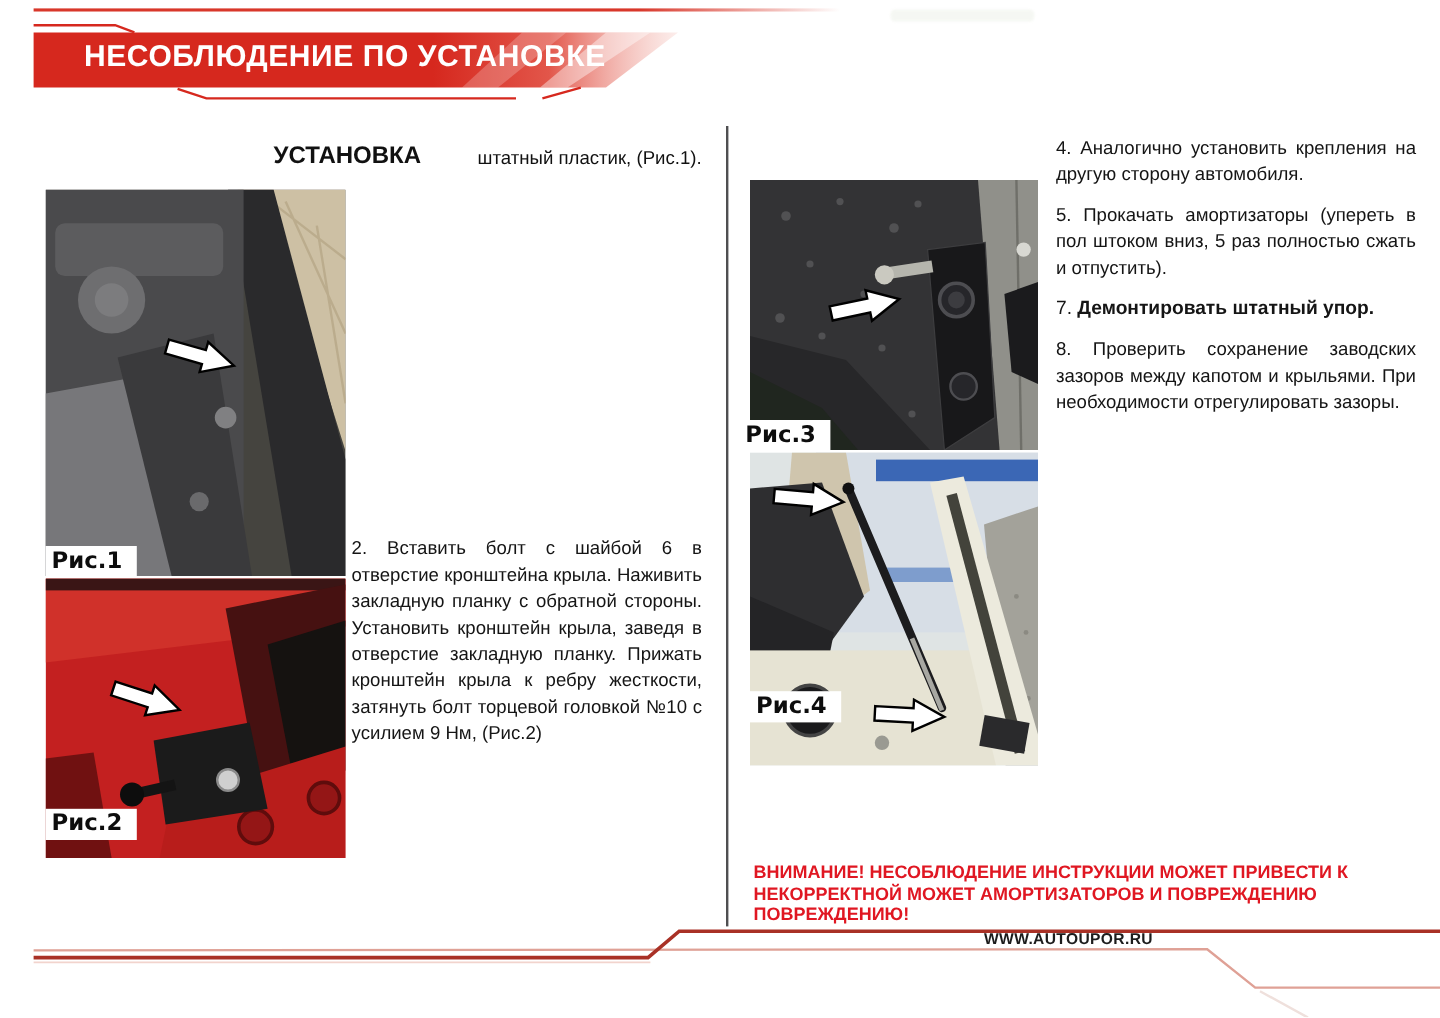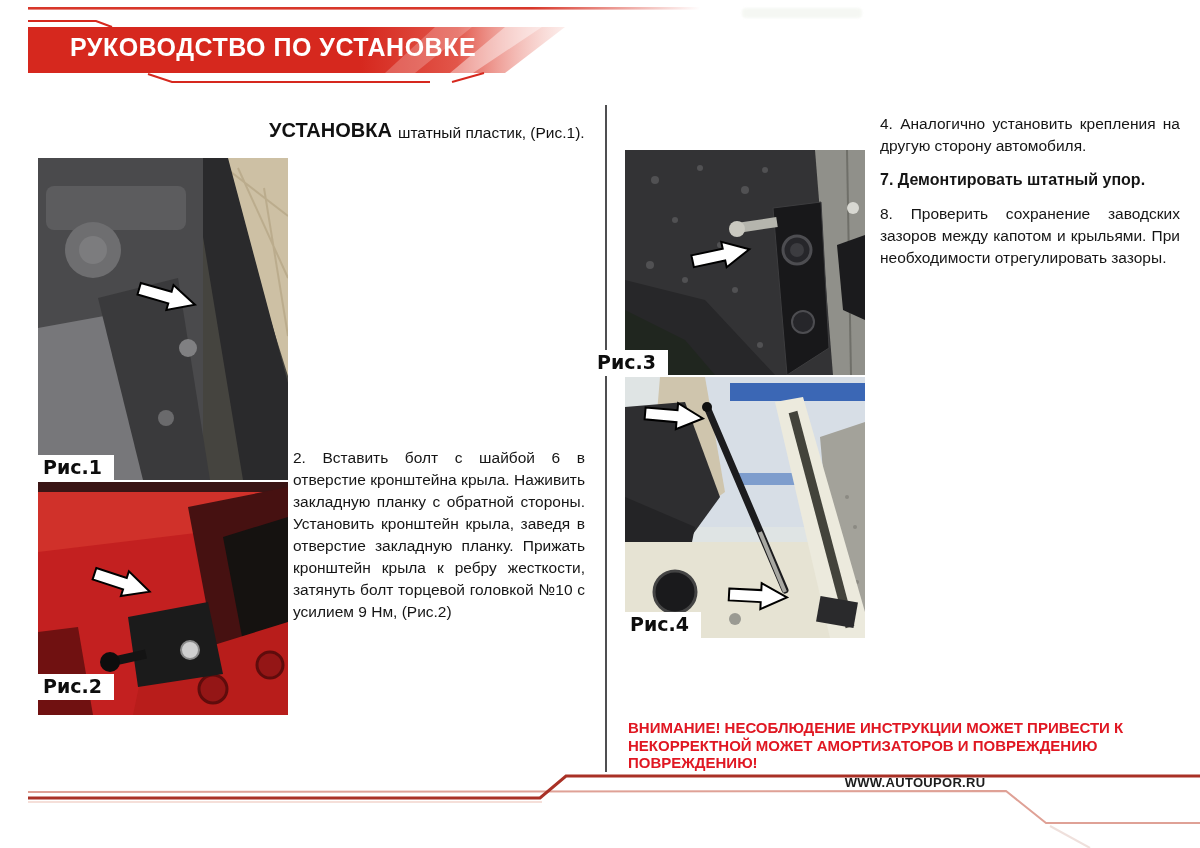--- a/index.html
+++ b/index.html
@@ -3,34 +3,34 @@
 <meta charset="utf-8">
 <style>
   html,body{margin:0;padding:0;background:#ffffff;}
   #page{position:relative;width:1200px;height:848px;background:#ffffff;overflow:hidden;
         font-family:"Liberation Sans",sans-serif;color:#1a1a1a;}
   .abs{position:absolute;}
   
   #header-title{left:70px;top:33px;font-size:25px;font-weight:800;color:#ffffff;
                 letter-spacing:.5px;white-space:nowrap;}
   
-  #section-title{left:228px;top:119px;font-size:20px;font-weight:800;color:#111;margin-left:41px;}
+  #section-title{left:228px;top:119px;font-size:20px;font-weight:800;color:#111;}
   #step1-text{left:352px;top:124px;font-size:15.5px;color:#111;margin-left:46px;}
   .para{font-size:15.5px;line-height:22px;text-align:justify;color:#151515;margin:0 0 12px 0;}
   #step2-block{left:293px;top:447px;width:292px;}
   #right-col{left:880px;top:113px;width:300px;}
   .fig-label{background:#ffffff;color:#0d0d0d;font-family:"DejaVu Sans","Liberation Sans",sans-serif;
              font-weight:700;font-size:19px;padding:0 12px 2px 5px;line-height:24px;}
   
   #divider{left:605px;top:105px;width:2px;height:667px;background:#4f4f51;}
   
   #warning{left:628px;top:719px;width:562px;color:#e01722;
            font-weight:700;font-size:15px;line-height:17.5px;}
   
-  #website{left:820px;top:775px;width:190px;text-align:center;font-size:13px;font-weight:700;
+  #website{left:820px;top:775px;width:190px;text-align:left;font-size:13px;font-weight:700;
            color:#1c1c1c;letter-spacing:.3px;}
   
   #watermark{left:742px;top:8px;width:120px;height:10px;background:#eef2ea;opacity:.55;
              border-radius:4px;filter:blur(1px);}
   .photo{position:absolute;display:block;}
 </style>
 </head>
 <body>
 
 <div id="page">
@@ -58,21 +58,21 @@
       </linearGradient>
     </defs>
     <rect x="28" y="7" width="672" height="2.6" fill="url(#topLine)"></rect>
     <polyline points="28,21 96,21 112,27" stroke="#d6281e" stroke-width="2" fill="none"></polyline>
     <polygon points="28,27 565,27 505,73 28,73" fill="url(#bandGrad)"></polygon>
     <polygon points="435,27 472,27 415,73 385,73" fill="#ffffff" opacity="0.22"></polygon>
     <polygon points="505,27 542,27 473,73 450,73" fill="#ffffff" opacity="0.42"></polygon>
     <polyline points="148,74 172,82 430,82" stroke="#d6281e" stroke-width="2" fill="none"></polyline>
     <polyline points="452,82 484,73" stroke="#d6281e" stroke-width="2" fill="none"></polyline>
   </svg>
-  <div class="abs" id="header-title">РУКОВОДСТВО ПО УСТАНОВКЕ</div>
+  <div class="abs" id="header-title">НЕСОБЛЮДЕНИЕ ПО УСТАНОВКЕ</div>
   <div class="abs" id="watermark"></div>
 
   <div class="abs" id="section-title">УСТАНОВКА</div>
   <div class="abs" id="step1-text">штатный пластик, (Рис.1).</div>
 
   <svg class="photo" style="left:38px;top:158px" width="250" height="322" viewBox="0 0 250 322">
     <rect width="250" height="322" fill="#45443f"></rect>
     <polygon points="160,0 250,0 250,218 196,45" fill="#cdc0a4"></polygon>
     <path d="M200,10 L250,120 M180,4 L250,58 M226,30 L250,178" stroke="#b3a483" stroke-width="2" fill="none" opacity="0.7"></path>
     <polygon points="152,0 190,0 250,225 250,322 205,322" fill="#2a2a2c"></polygon>
@@ -141,21 +141,21 @@
     <polygon points="148,58 196,52 204,198 162,225" fill="#18181a" stroke="#3d3d3f"></polygon>
     <circle cx="172" cy="100" r="14" fill="#26262a" stroke="#4d4d51" stroke-width="3"></circle>
     <circle cx="172" cy="100" r="7" fill="#3c3c40"></circle>
     <circle cx="178" cy="172" r="11" fill="#26262a" stroke="#4d4d51" stroke-width="2"></circle>
     <line x1="112" y1="78" x2="152" y2="72" stroke="#b5b5ad" stroke-width="10"></line>
     <circle cx="112" cy="79" r="8" fill="#cac9c0"></circle>
     <g>
         <use href="#arw" transform="translate(97,105) rotate(-12)"></use>
       </g>
   </svg>
-  <div class="abs fig-label" style="left:592px;top:350px">Рис.3</div>
+  <div class="abs fig-label" style="left:616px;top:350px">Рис.3</div>
 
   <svg class="photo" style="left:625px;top:377px" width="240" height="261" viewBox="0 0 240 261">
     <rect width="240" height="261" fill="#dfe4e4"></rect>
     <rect x="55" y="0" width="185" height="150" fill="#d7dee6"></rect>
     <rect x="105" y="6" width="135" height="18" fill="#3b67b5"></rect>
     <rect x="113" y="96" width="97" height="12" fill="#6f92c8" opacity="0.85"></rect>
     <polygon points="195,60 240,45 240,261 213,261" fill="#a3a29a"></polygon>
     <g fill="#8b8a82">
         <circle cx="222" cy="120" r="2"></circle>
         <circle cx="230" cy="150" r="2"></circle>
@@ -175,25 +175,26 @@
     <line x1="82" y1="30" x2="160" y2="213" stroke="#1c1c1e" stroke-width="7" stroke-linecap="round"></line>
     <line x1="135" y1="155" x2="160" y2="215" stroke="#a8a8a2" stroke-width="4"></line>
     <circle cx="82" cy="30" r="5" fill="#111111"></circle>
     <g>
         <use href="#arw" transform="translate(50,39) rotate(5)"></use>
       </g>
     <g>
         <use href="#arw" transform="translate(134,219) rotate(3)"></use>
       </g>
   </svg>
-  <div class="abs fig-label" style="left:625px;top:612px">Рис.4</div>
+  <div class="abs fig-label" style="left:625px;top:576px">Рис.4</div>
 
   <div class="abs" id="right-col">
     <p class="para">4. Аналогично установить крепления на другую сторону автомобиля.</p>
-    <p class="para" style="font-size:16px;font-weight:bold;">
+    <p class="para">5. Прокачать амортизаторы (упереть в пол штоком вниз, 5 раз полностью сжать и отпустить).</p>
+    <p class="para" style="font-size:16px;">
       <span>7. </span><b>Демонтировать штатный упор.</b>
     </p>
     <p class="para">8. Проверить сохранение заводских зазоров между капотом и крыльями. При необходимости отрегулировать зазоры.</p>
   </div>
 
   <div class="abs" id="warning">
     <div>ВНИМАНИЕ! НЕСОБЛЮДЕНИЕ ИНСТРУКЦИИ МОЖЕТ ПРИВЕСТИ К</div>
     <div>НЕКОРРЕКТНОЙ МОЖЕТ АМОРТИЗАТОРОВ И ПОВРЕЖДЕНИЮ</div>
     <div>ПОВРЕЖДЕНИЮ!</div>
   </div>

